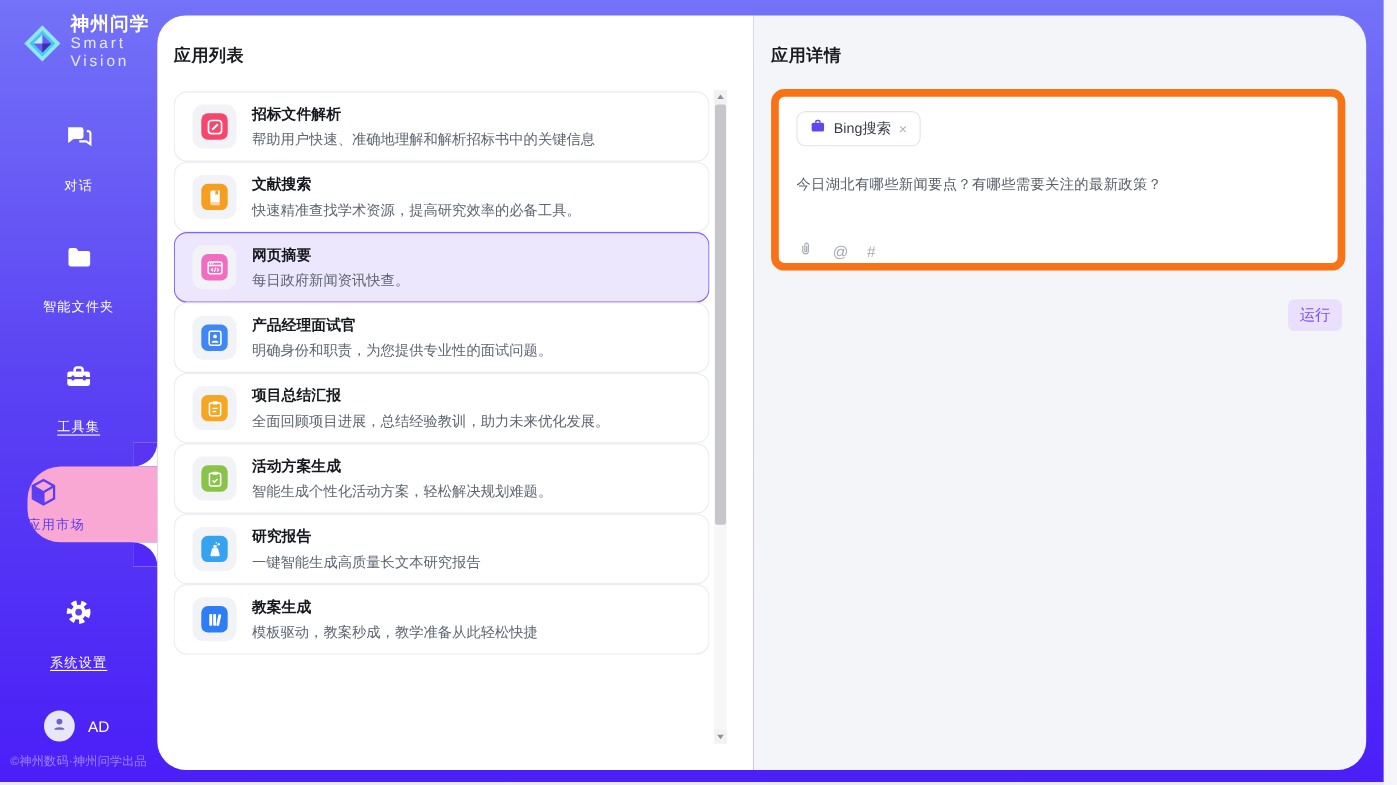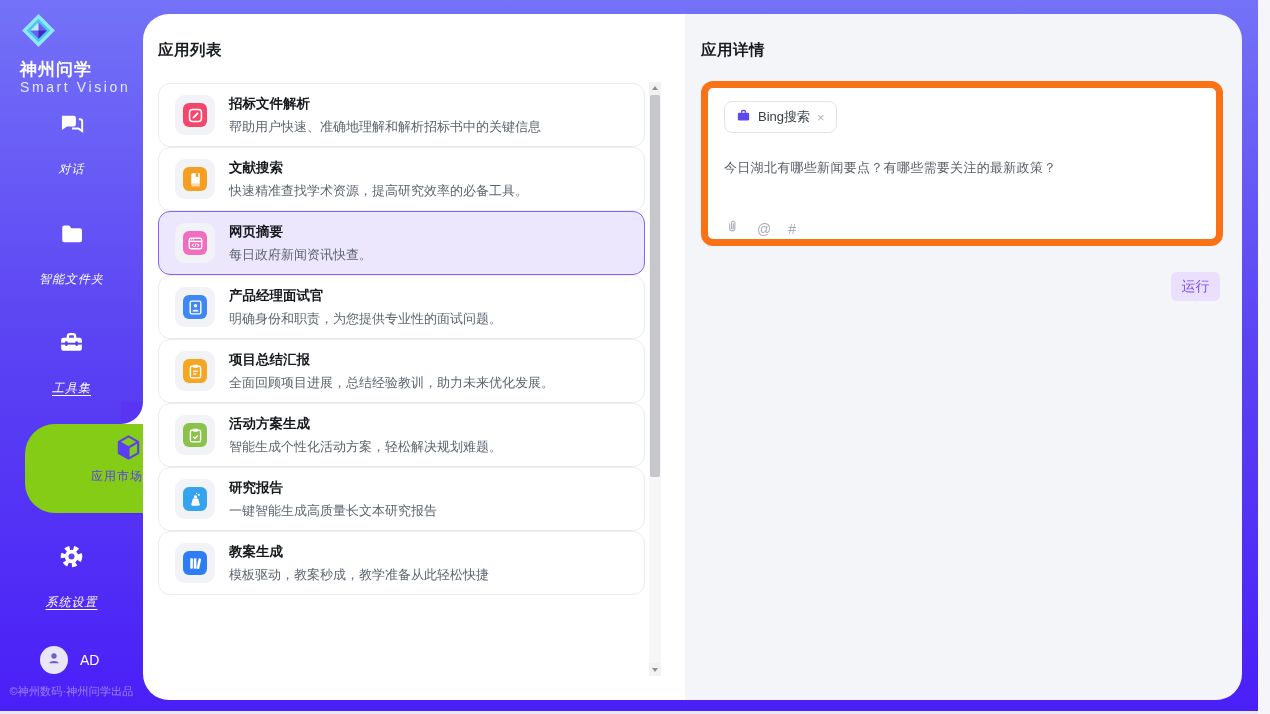--- a/index.html
+++ b/index.html
@@ -7,31 +7,31 @@
   #app { position:relative; width:1270px; height:714px; overflow:hidden; }
 
   
   .frame { position:absolute; left:0; top:0; width:1258px; height:711px;
            background:linear-gradient(180deg,#7472f8 0%, #5b43f3 48%, #4a1ff8 100%); }
   .edge-right { position:absolute; left:1258px; top:0; width:12px; height:714px; background:#f6f6fa; }
   .edge-bottom { position:absolute; left:0; top:711px; width:1258px; height:3px; background:#e9e9f1; }
 
   
   .sidebar { position:absolute; left:0; top:0; width:143px; height:711px; }
-  .brand { position:absolute; left:20px; top:12px; display:flex; align-items:flex-start; gap:7px;flex-direction:column; }
+  .brand { position:absolute; left:20px; top:12px; display:flex; align-items:flex-end; gap:7px; }
   .brand-name { color:#fff; font-size:17px; font-weight:bold; letter-spacing:1px; line-height:19px; }
   .brand-sub { color:#e4e9ff; font-size:14px; letter-spacing:2.6px; }
-  .nav-item { position:absolute; left:0; width:143px; text-align:center; cursor:pointer;font-style:italic; }
+  .nav-item { position:absolute; left:0; width:143px; text-align:center; cursor:pointer; }
   .nav-item svg { display:block; margin:0 auto; }
   .nav-label { display:inline-block; margin-top:6px; color:#fff; font-size:12px; letter-spacing:1px; }
   .nav-label.underlined { text-decoration:underline; text-underline-offset:3px; }
 
   
-  .bubble { position:absolute; left:25px; top:424px; width:118px; height:89px; background:#84cc16;
-            border-radius:30px 0 0 30px; text-align:right; cursor:pointer; }
+  .bubble { position:absolute; left:25px; top:424px; width:118px; height:69px; background:#f9a8d4;
+            border-radius:30px 0 0 30px; text-align:left; cursor:pointer; }
   .bubble .nav-label { color:#5b3df2; margin-top:2px; }
   .notch { position:absolute; left:121px; width:22px; height:22px; background:#fff; }
   .notch-top { top:402px; } .notch-bottom { top:493px; }
   .notch-top::after { content:""; position:absolute; inset:0; background:#5935f3; border-bottom-right-radius:22px; }
   .notch-bottom::after { content:""; position:absolute; inset:0; background:#5128f5; border-top-right-radius:22px; }
 
   .user-row { position:absolute; left:40px; top:646px; display:flex; align-items:center; gap:12px; cursor:pointer;text-align:center; }
   .avatar { width:28px; height:28px; border-radius:50%; background:#e9e6fa; display:flex; align-items:center; justify-content:center; }
   .user-name { color:#fff; font-size:14px; }
   .sidebar-footer { position:absolute; left:0; top:684px; width:143px; text-align:center;

